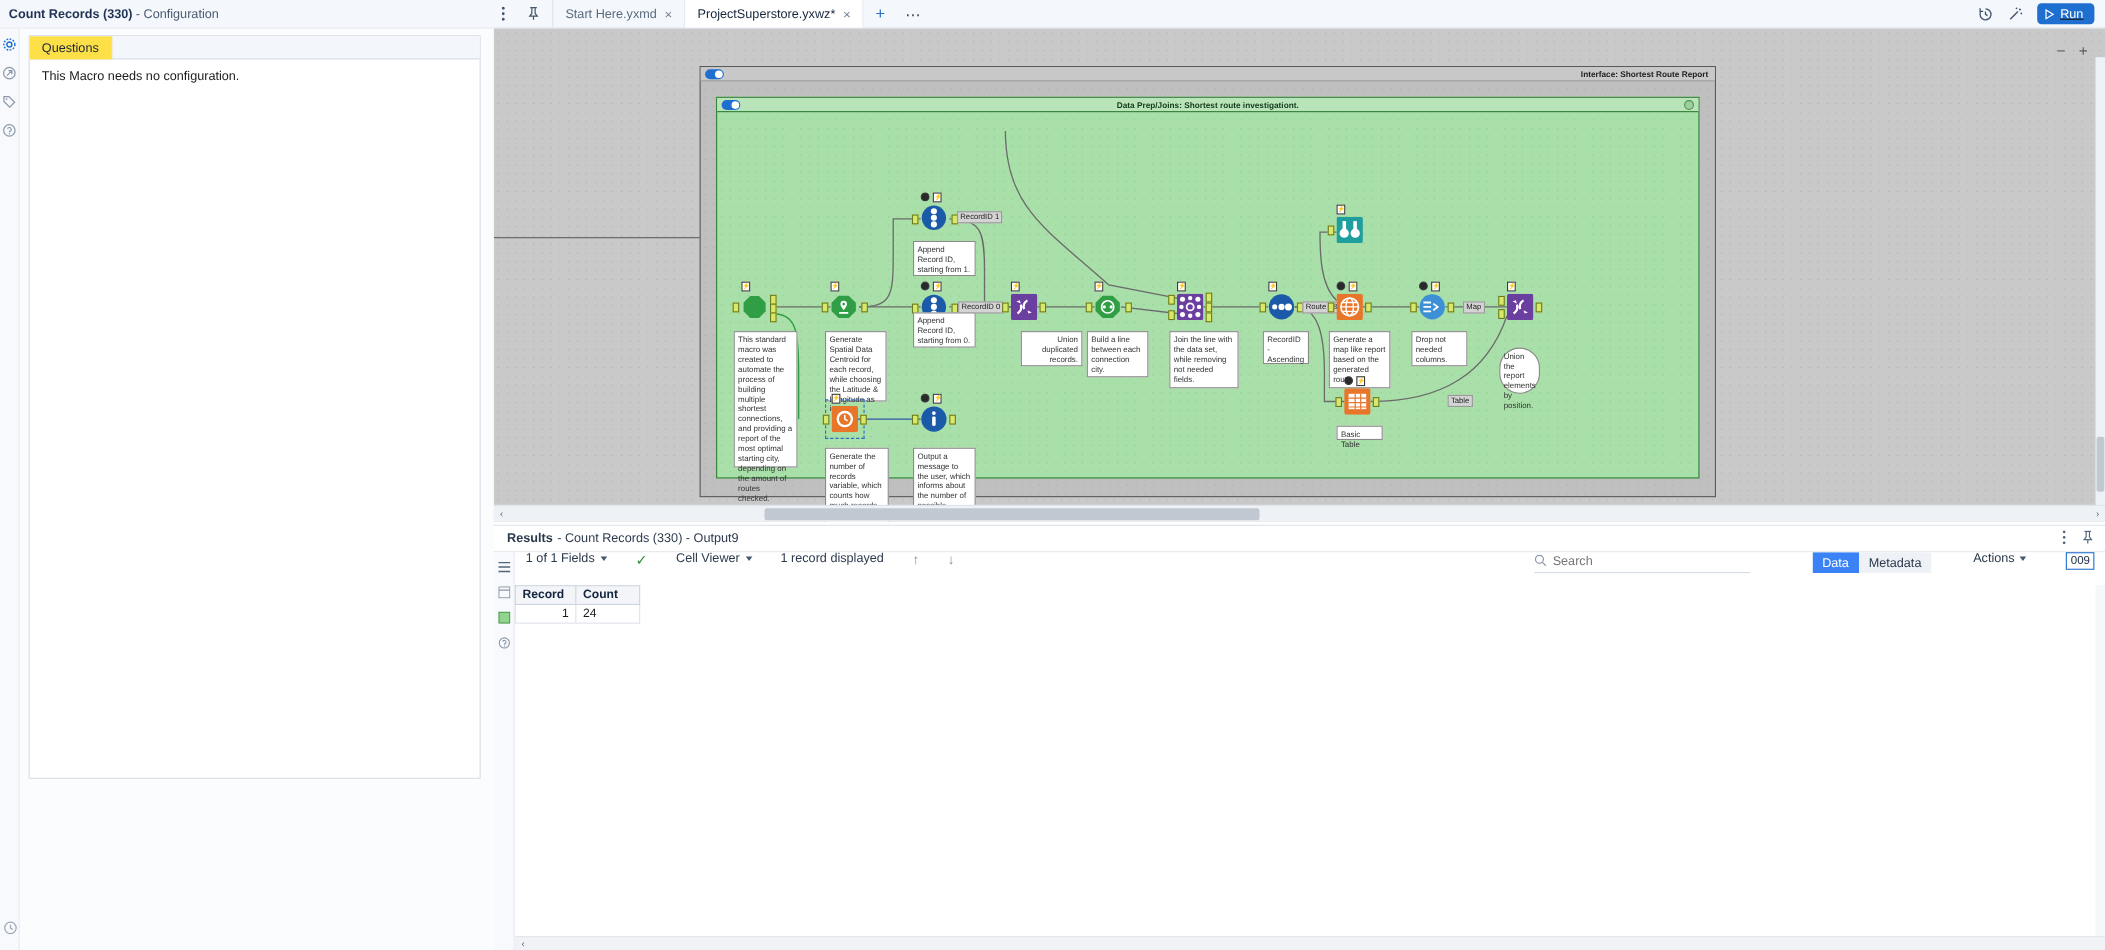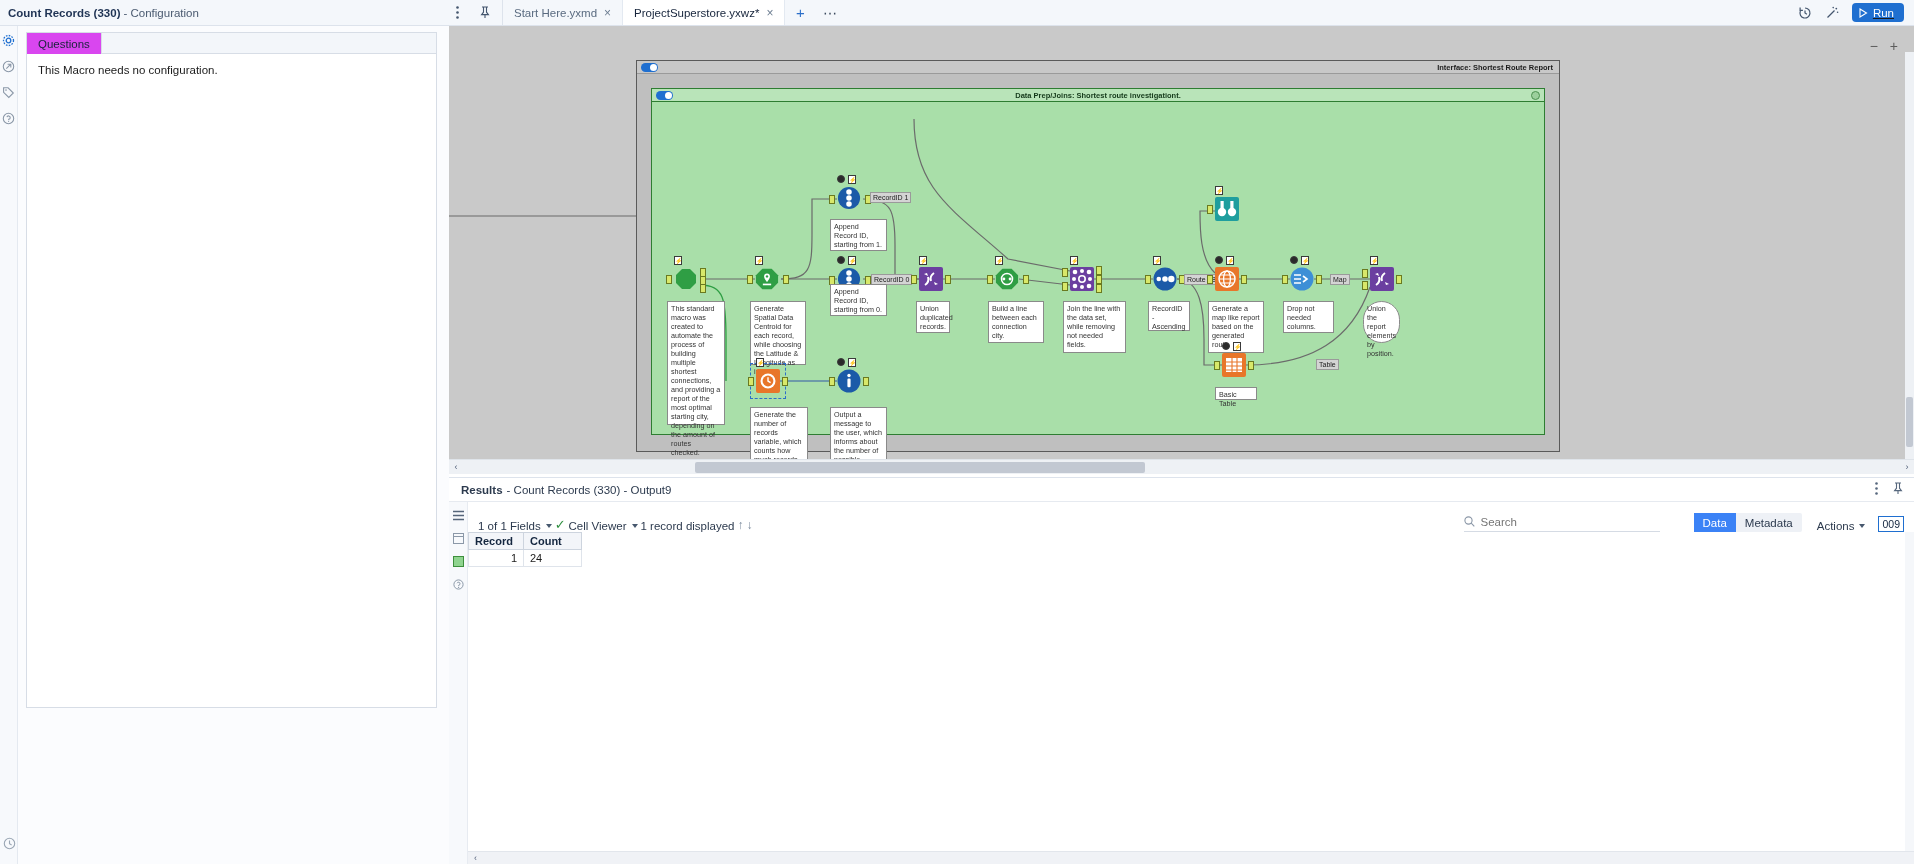--- a/index.html
+++ b/index.html
@@ -67,21 +67,21 @@
     background: #fbfcfe;
   }
   .cfg-inner {
     position: absolute; top: 6px; left: 8px; width: 411px; height: 676px;
     background: #ffffff; border: 1px solid #d7dde6;
   }
   .cfg-tabs { display: flex; height: 21px; border-bottom: 1px solid #d7dde6;
     background: #f3f6fa; }
   .cfg-tab {
     padding: 0 11px; display: flex; align-items: center; font-size: 11.5px;
-    background: #d946ef; border-right: 1px solid #d7dde6;
+    background: #fde047; border-right: 1px solid #d7dde6;
     color: #18243a; cursor: pointer; margin-bottom: -1px;
   }
   .cfg-body { padding: 10px 11px; font-size: 11.5px; color: #1b1b1b; }
 
   
   .canvas-wrap {
     position: absolute; top: 26px; left: 449px; width: 1465px; height: 448px;
     background: #c9c9c9;
     background-image: radial-gradient(#a9a9a9 0.7px, transparent 0.7px);
     background-size: 8px 8px;
@@ -204,21 +204,21 @@
     color: #56677d; font-size: 12px; }
   .res-rail {
     position: absolute; left: 0; top: 24px; width: 19px; height: 363px;
     background: #f7f9fc; border-right: 1px solid #e7ebf1;
     display: flex; flex-direction: column; align-items: center; padding-top: 8px;
     gap: 12px;
   }
   .res-rail .sq { width: 11px; height: 11px; cursor: pointer; }
   .res-toolbar {
     position: absolute; left: 19px; top: 24px; right: 0; height: 30px;
-    display: flex; align-items: flex-end; gap: 3px; padding: 0 10px;
+    display: flex; align-items: flex-start; gap: 26px; padding: 0 10px;
     font-size: 11.5px; color: #2c3a4e;
   }
   .dd { display: flex; align-items: center; gap: 5px; cursor: pointer; }
   .caret { width: 0; height: 0; border-left: 3.5px solid transparent;
     border-right: 3.5px solid transparent; border-top: 4px solid #47586e; }
   .check { color: #2f8f3f; font-size: 13px; cursor: pointer; }
   .arrow-btn { color: #7b8a9c; cursor: pointer; font-size: 12px; }
   .search-box {
     margin-left: auto; display: flex; align-items: center; gap: 6px;
     width: 196px; height: 19px; border-bottom: 1px solid #d5dbe4;
@@ -497,21 +497,21 @@
           <div class="node-ico">
             <svg width="24" height="24" viewBox="0 0 24 24">
                 <rect x="0" y="0" width="24" height="24" rx="2" fill="#6b3fa0"></rect>
                 <path d="M6 18c3-2 4-5 3-8M15 6c-3 2-4 5-3 8" stroke="#fff" stroke-width="2" fill="none"></path>
                 <path d="M5 7l3-1 1 3M19 17l-3 1-1-3" fill="#fff"></path>
               </svg>
           </div>
           <div class="anchor l" style="top:8px;"></div>
           <div class="anchor r" style="top:8px;"></div>
         </div>
-        <div class="anno" style="left:264px;top:212px;width:34px;height:32px;">Union duplicated records.</div>
+        <div class="anno" style="left:276px;top:212px;width:56px;height:32px;text-align:right;">Union duplicated records.</div>
 
         <div class="node" style="left:343px;top:178px;width:26px;height:24px;">
           <div class="badge-row">
             <div class="badge">⚡</div>
           </div>
           <div class="node-ico">
             <svg width="26" height="24" viewBox="0 0 26 24">
                 <polygon points="8,1 18,1 25,8 25,16 18,23 8,23 1,16 1,8" fill="#2f9e44"></polygon>
                 <circle cx="13" cy="12" r="6" fill="none" stroke="#fff" stroke-width="1.6"></circle>
                 <circle cx="9.6" cy="12" r="1.6" fill="#fff"></circle>
@@ -627,21 +627,21 @@
             <svg width="24" height="24" viewBox="0 0 24 24">
                 <rect x="0" y="0" width="24" height="24" rx="2" fill="#6b3fa0"></rect>
                 <path d="M6 18c3-2 4-5 3-8M15 6c-3 2-4 5-3 8" stroke="#fff" stroke-width="2" fill="none"></path>
                 <path d="M5 7l3-1 1 3M19 17l-3 1-1-3" fill="#fff"></path>
               </svg>
           </div>
           <div class="anchor l" style="top:2px;"></div>
           <div class="anchor l" style="top:14px;"></div>
           <div class="anchor r" style="top:8px;"></div>
         </div>
-        <div class="anno" style="left:711px;top:212px;width:37px;height:42px;border-radius:20px;">Union the report elements by position.</div>
+        <div class="anno" style="left:711px;top:227px;width:37px;height:42px;border-radius:20px;">Union the report elements by position.</div>
 
         <div class="node" style="left:570px;top:264px;width:24px;height:24px;">
           <div class="badge-row">
             <div class="badge round"></div>
             <div class="badge">⚡</div>
           </div>
           <div class="node-ico">
             <svg width="24" height="24" viewBox="0 0 24 24">
                 <rect x="0" y="0" width="24" height="24" rx="2" fill="#e8762a"></rect>
                 <rect x="4" y="5" width="16" height="14" fill="#fff"></rect>

